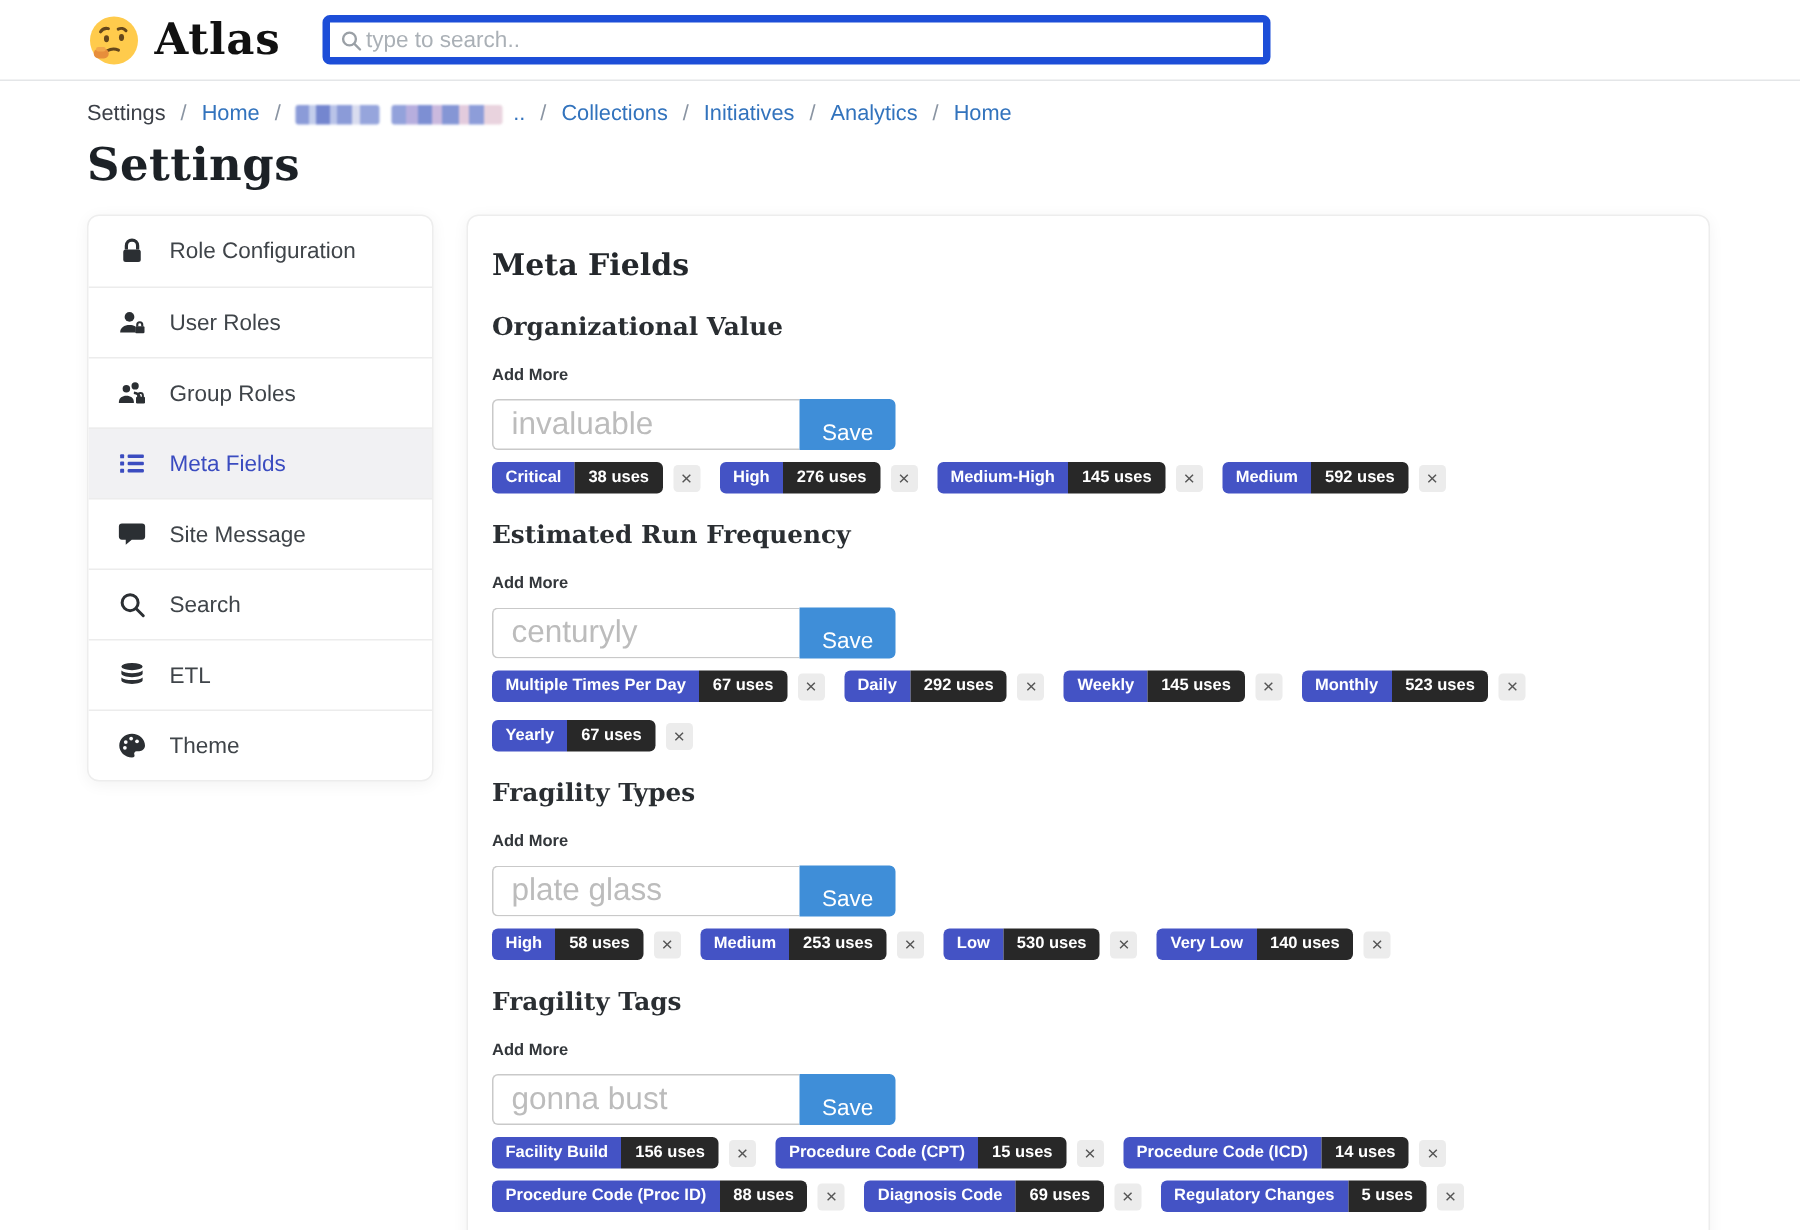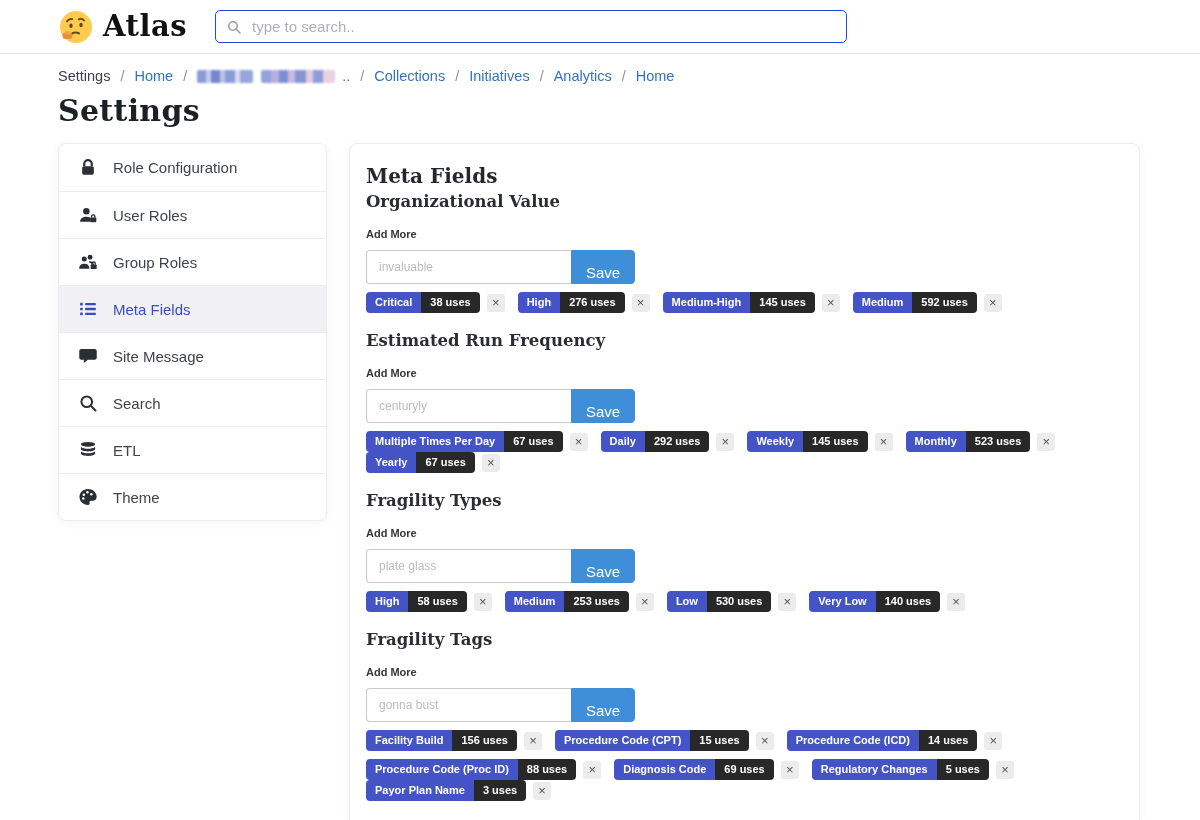--- a/index.html
+++ b/index.html
@@ -11,22 +11,22 @@
     font-family:"Liberation Sans",sans-serif;color:#333}
   svg{display:block}
 
   
   .navbar{height:54px;display:flex;align-items:center;padding:0 55px 0 58px;
     border-bottom:1px solid #e4e6e8;background:#fff}
   .brand{display:flex;align-items:flex-start;gap:9px;cursor:pointer}
   .brand-name{font-family:"DejaVu Serif",serif;font-weight:700;font-size:29px;color:#111;letter-spacing:.5px}
   .searchbox{position:relative;margin-left:28px;width:632px}
   .searchbox .sicon{position:absolute;left:11px;top:9px;color:#9aa0a6}
-  .searchbox input{width:100%;height:33px;border:1px solid #1d4ed8;border-radius:5px;
-    padding:0 12px 0 36px;font-size:15px;color:#333;outline:none}
+  .searchbox input{width:100%;height:33px;border:5px solid #1d4ed8;border-radius:5px;
+    padding:0 12px 0 24px;font-size:15px;color:#333;outline:none}
   .searchbox input::placeholder{color:#aab0b6}
   .nav-right{margin-left:auto;display:flex;align-items:center;gap:31px}
   .nav-dd{display:flex;align-items:center;gap:6px;background:none;border:none;cursor:pointer;color:#3a3f44}
   .caret{width:0;height:0;border-left:4.5px solid transparent;border-right:4.5px solid transparent;
     border-top:5px solid #3a3f44}
   .admin{display:flex;align-items:center;gap:10px;margin-left:-4px}
   .toggle{width:42px;height:23px;border-radius:12px;background:var(--toggle-blue);position:relative;
     display:inline-block;cursor:pointer}
   .toggle::after{content:'';position:absolute;right:3px;top:3px;width:17px;height:17px;border-radius:50%;background:#fff}
   .admin-label{font-size:15px;font-weight:700;color:#2f3337}
@@ -42,45 +42,45 @@
   .mosaic.m1{width:56px;background:linear-gradient(90deg,#8b9bd8 0 9px,#c3cdeb 9px 14px,#7486cf 14px 23px,#b9c3e8 23px 28px,#8b9bd8 28px 38px,#d9dcef 38px 43px,#96a5dc 43px 56px)}
   .mosaic.m2{width:74px;margin-left:8px;background:linear-gradient(90deg,#93a2db 0 10px,#b7aede 10px 18px,#7d8fd3 18px 27px,#cab9de 27px 34px,#8596d5 34px 45px,#e3cbdd 45px 52px,#8d9dd9 52px 62px,#e9d3de 62px 74px)}
   .bc-redacted-label{margin-left:7px}
   h1.page-title{font-family:"DejaVu Serif",serif;font-size:30px;font-weight:700;color:#1c2126;
     margin-top:9px;letter-spacing:.3px}
 
   .content{display:flex;gap:22px;align-items:flex-start;margin-top:15px}
   .card{background:#fff;border:1px solid #ededed;border-radius:8px;box-shadow:0 2px 10px rgba(0,0,0,.05)}
 
   
-  .sidebar{width:269px;flex:none;overflow:hidden}
+  .sidebar{width:231px;flex:none;overflow:hidden}
   .sb-item{display:flex;align-items:center;gap:15px;height:47px;padding:0 19px;cursor:pointer;
     border-top:1px solid #ececec;color:#2e3338}
   .sb-item:first-child{border-top:none}
   .sb-item .sb-icon{width:20px;height:20px;color:#2b2f33}
   .sb-item .sb-icon svg{width:20px;height:20px}
   .sb-label{font-size:15px;color:#3f4449}
   .sb-item.active{background:#f1f1f3}
   .sb-item.active .sb-icon,.sb-item.active .sb-label{color:var(--active-blue)}
 
   
   .main{flex:1;padding:16px 16px 24px}
   h2.panel-title{font-family:"DejaVu Serif",serif;font-size:20px;font-weight:700;color:#24282c;
     margin-top:4px;line-height:24px}
   .field-section{margin-top:18px}
-  .field-section:first-child{margin-top:4px}
+  .field-section:first-child{margin-top:20px}
   .sec-title{font-family:"DejaVu Serif",serif;font-size:16.5px;font-weight:700;color:#2a2e32;line-height:20px}
   .add-more{font-size:11px;font-weight:700;color:#33373b;margin-top:13px;line-height:18px}
   .input-group{display:flex;margin-top:7px}
   .input-group input{width:205px;height:34px;border:1px solid #c9c9c9;border-right:none;
-    border-radius:4px 0 0 4px;padding:0 12px;font-size:12px;color:#333;outline:none}
+    border-radius:4px 0 0 4px;padding:0 12px;font-size:21px;color:#333;outline:none}
   .input-group input::placeholder{color:#bcbcbc}
   .save-btn{height:34px;padding:13px 14px;background:var(--save-blue);border:1px solid var(--save-blue);
     border-radius:0 4px 4px 0;color:#fff;font-size:15px;cursor:pointer}
-  .tag-row{display:flex;flex-wrap:wrap;gap:0 13px;margin-top:8px;align-items:center}
+  .tag-row{display:flex;flex-wrap:wrap;gap:12px 13px;margin-top:8px;align-items:center}
   .tag-wrap{display:inline-flex;align-items:center}
   .tag{display:inline-flex;align-items:stretch;font-size:11px;font-weight:700;color:#fff;line-height:21px}
   .tag-label{background:var(--tag-blue);padding:0 9px;border-radius:4px 0 0 4px;white-space:nowrap}
   .tag-uses{background:var(--tag-dark);padding:0 9px;border-radius:0 4px 4px 0;white-space:nowrap}
   .tag-close{margin-left:7px;width:18px;height:18px;border:none;border-radius:3px;background:#ececec;
     color:#555;font-size:13px;line-height:18px;display:flex;align-items:center;justify-content:center;
     cursor:pointer;padding:0}
 </style>
 </head>
 <body>

